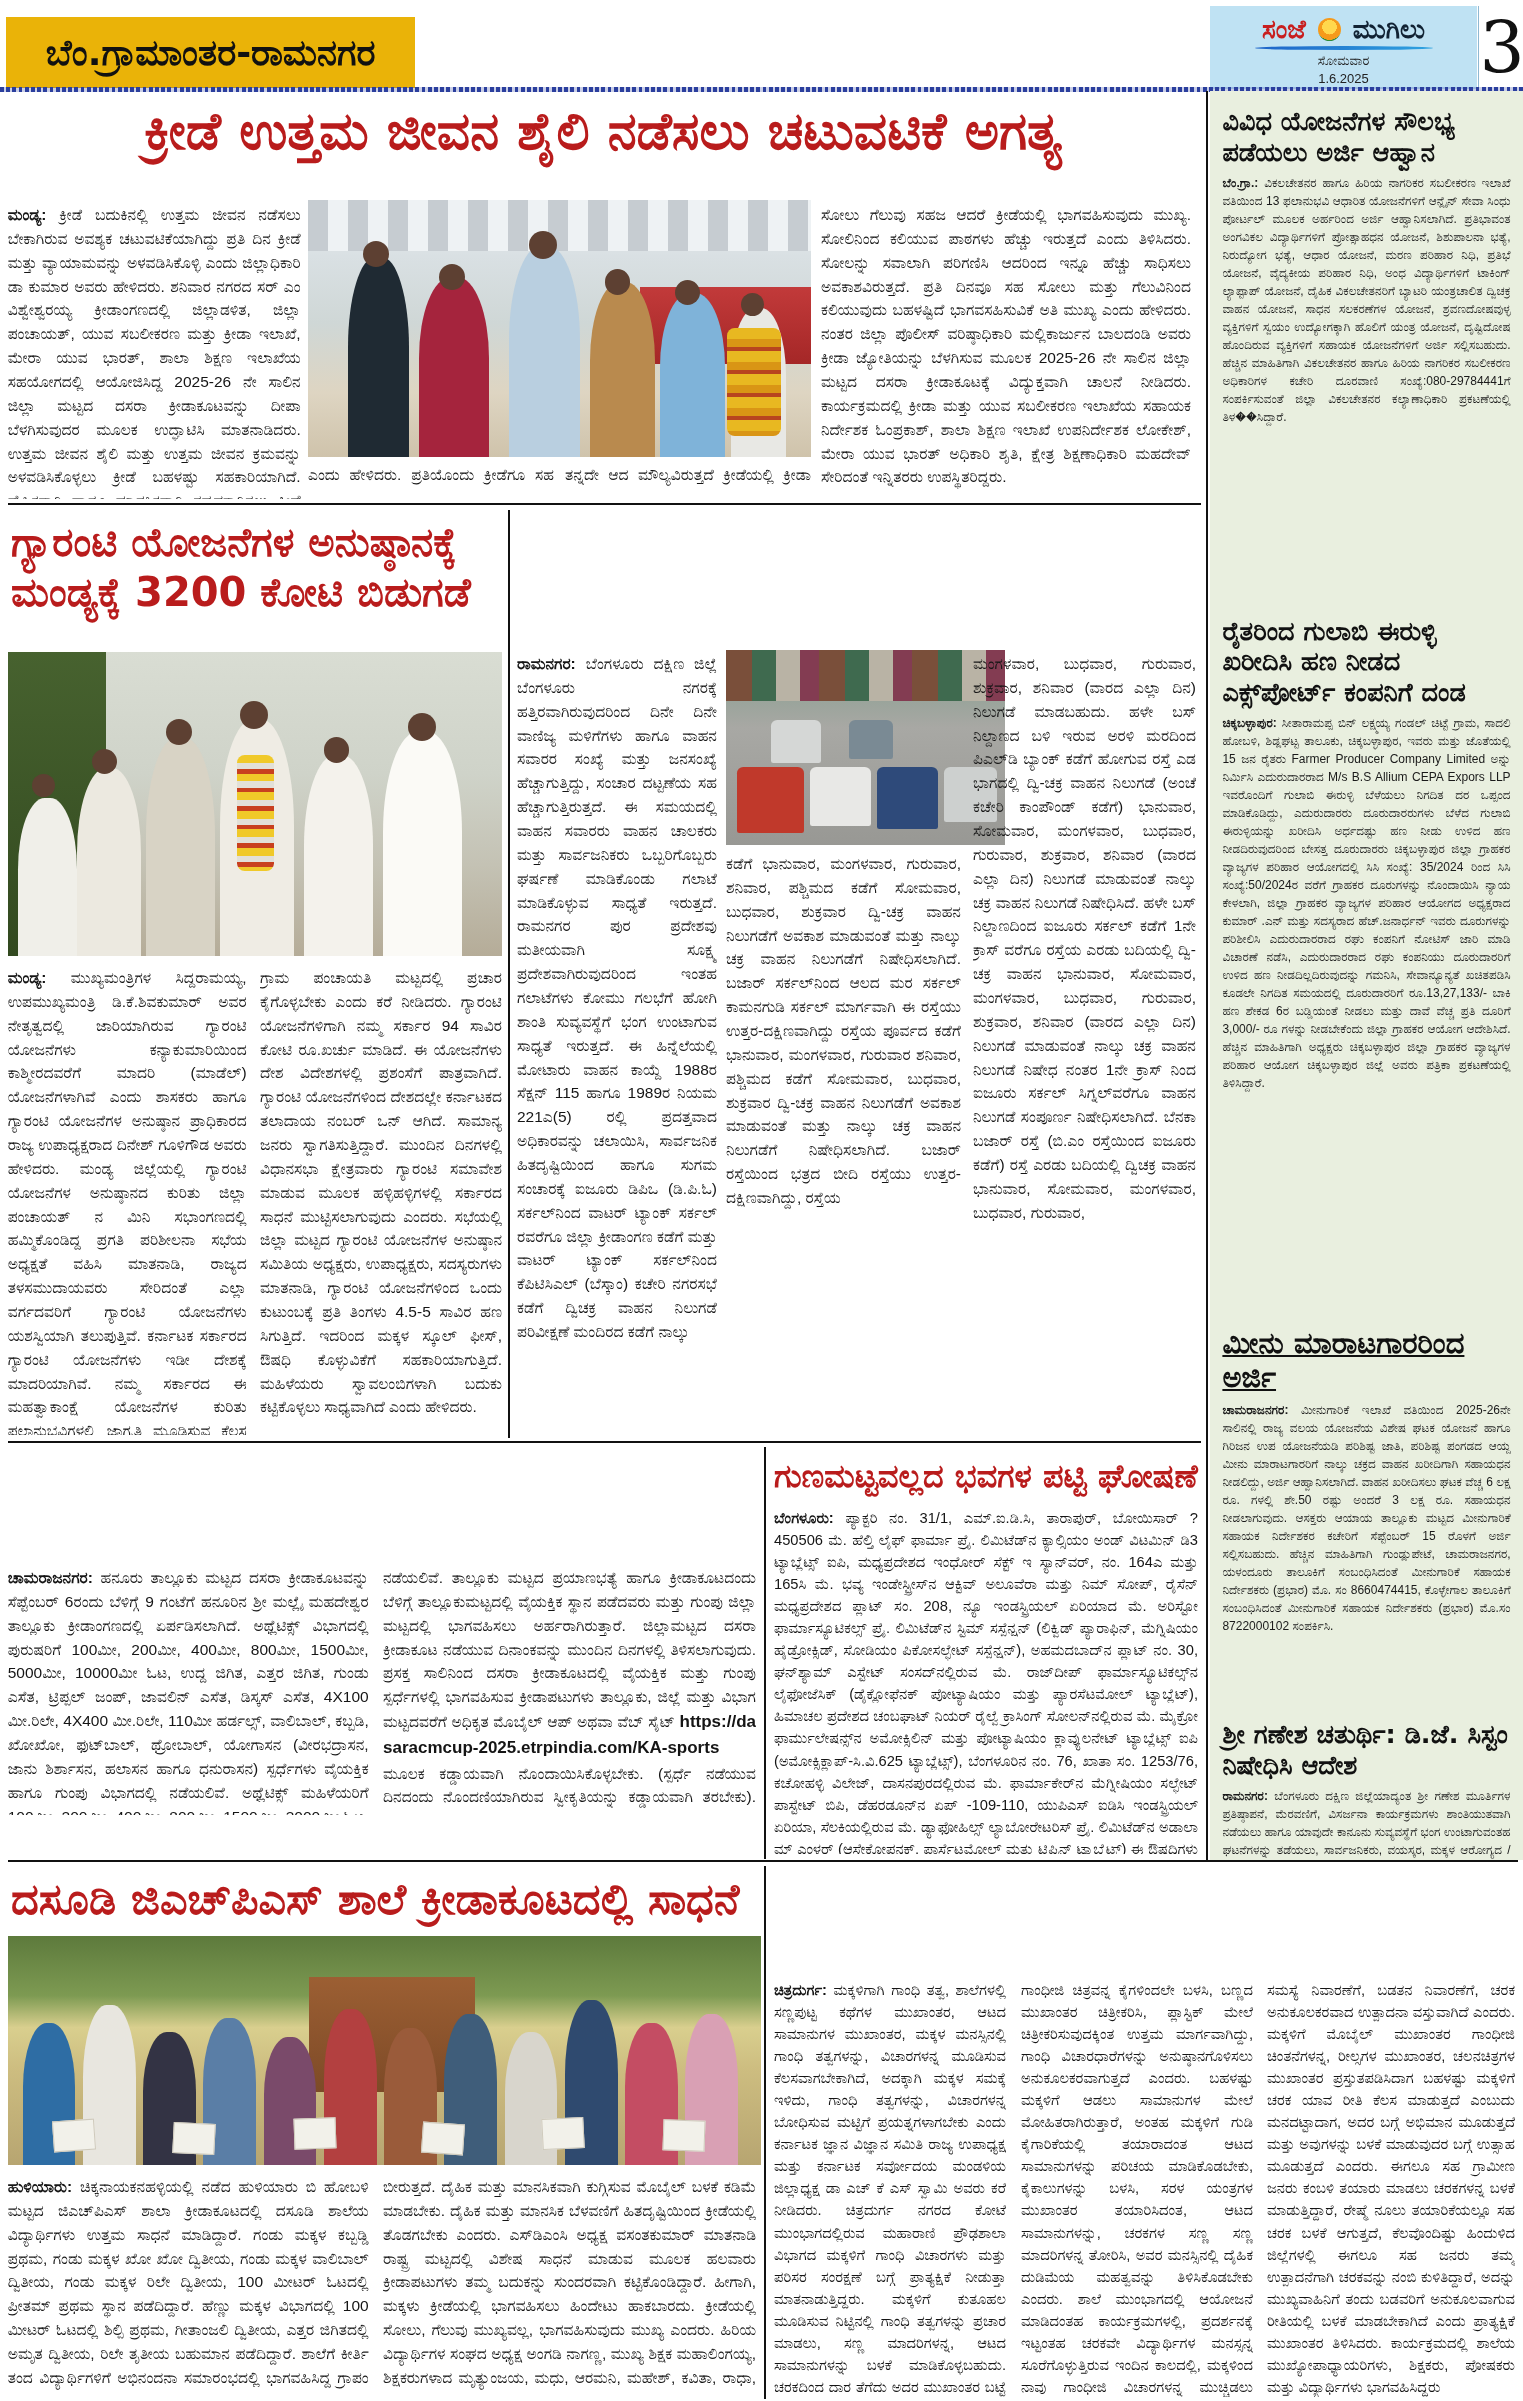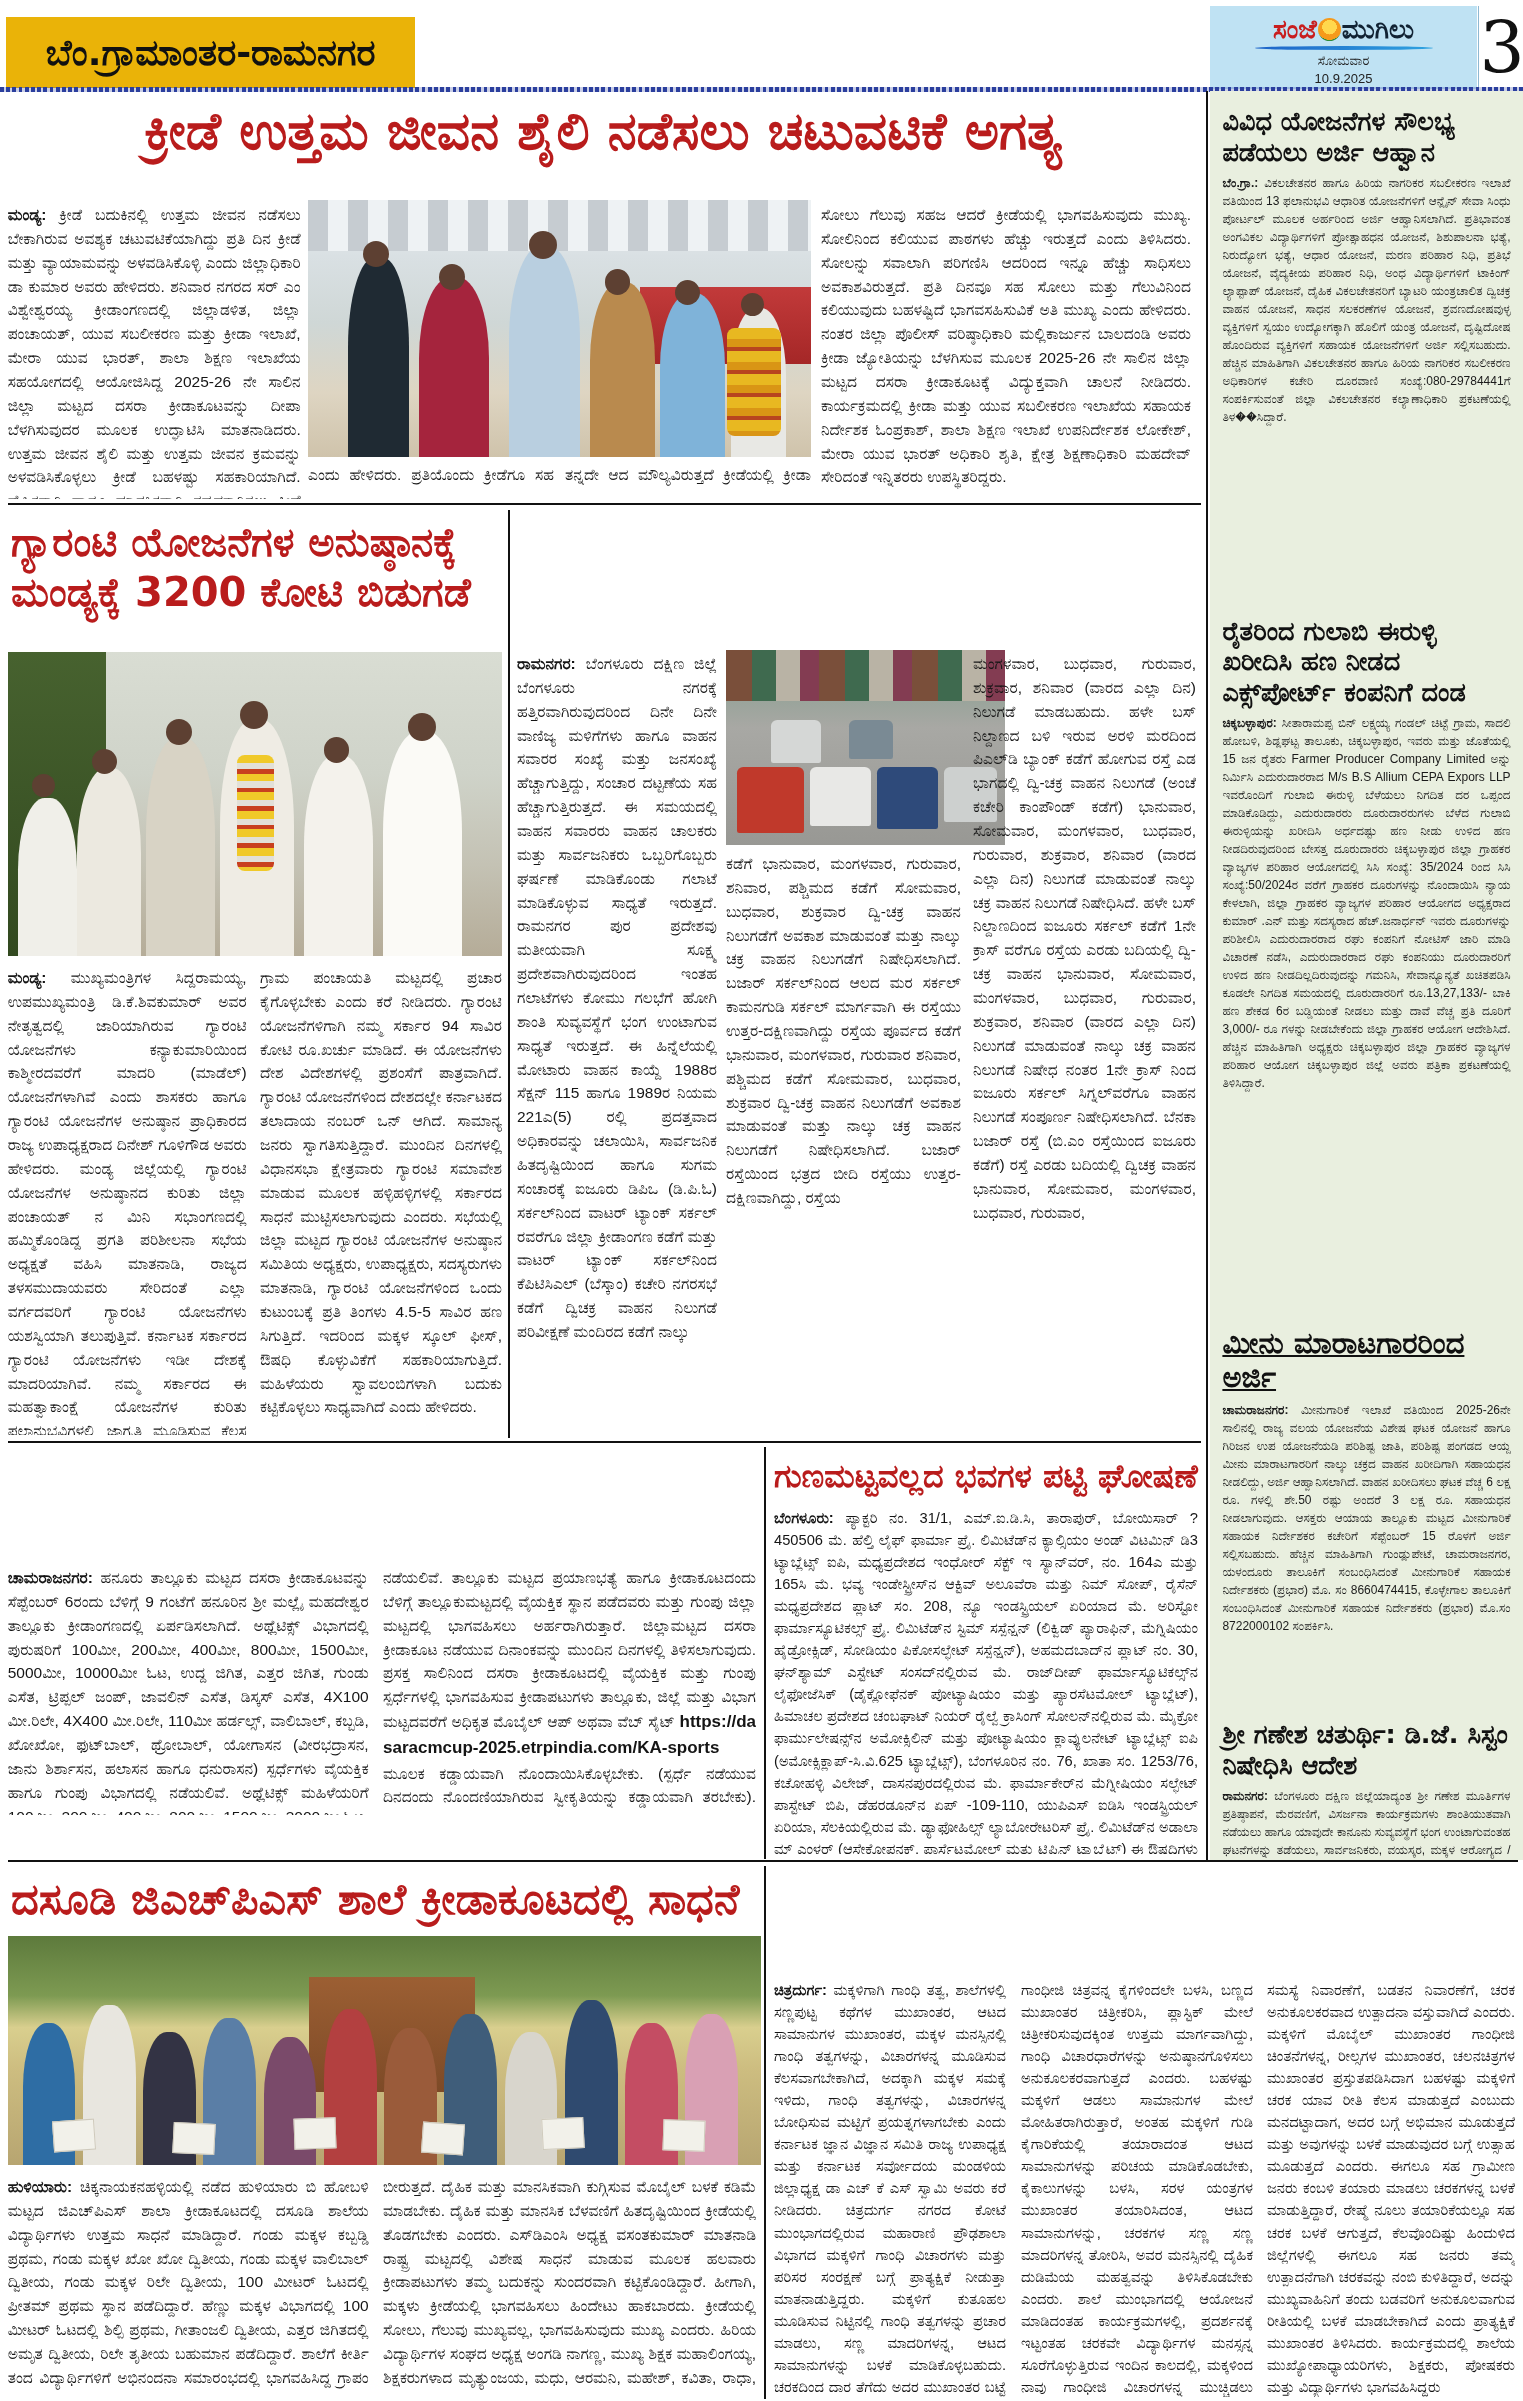--- a/index.html
+++ b/index.html
@@ -4,21 +4,21 @@
 <style>
   html,body{margin:0;padding:0;background:#ffffff;}
   .page{position:relative;width:1523px;height:2401px;background:#fff;overflow:hidden;
         font-family:"Liberation Sans", sans-serif;color:#1a1a1a;}
   
   .edition-box{position:absolute;left:6.2px;top:17px;width:409px;height:71px;background:#eab308;
     display:flex;align-items:center;justify-content:center;font-family:"DejaVu Sans",sans-serif;
     font-weight:bold;font-size:36px;color:#111;}
   .masthead{position:absolute;left:1210px;top:6.2px;width:267px;height:83px;background:#bfe2f3;
     text-align:center;overflow:hidden;}
-  .mh-row{margin-top:7.7px;display:flex;align-items:center;justify-content:center;gap:1px;}
+  .mh-row{margin-top:7.7px;display:flex;align-items:center;justify-content:center;gap:12px;}
   .mh-red{font-family:"DejaVu Sans",sans-serif;font-weight:bold;font-size:26px;color:#c81e1e;}
   .mh-dark{font-family:"DejaVu Sans",sans-serif;font-weight:bold;font-size:26px;color:#123;}
   .sun{width:23px;height:23px;border-radius:50%;display:inline-block;position:relative;
     background:radial-gradient(circle at 50% 40%, #ffd84d 0 40%, #f59a1b 41% 70%, #2e8b3a 71% 100%);}
   .mh-swoosh{width:178px;height:3.9px;margin:1.5px auto 0;border-radius:50%;
     background:linear-gradient(90deg,#1c63c8,#2fa3e0);}
   .mh-day{font-size:13px;margin-top:3.1px;color:#222;}
   .mh-date{font-size:13px;margin-top:1.5px;color:#222;}
   .pagenum{position:absolute;left:1478px;top:6.2px;width:46px;height:83px;background:#fff;
     border-left:1.5px solid #8fb9d2;display:flex;align-items:center;justify-content:center;
@@ -69,21 +69,21 @@
   <div class="edition-box">ಬೆಂ.ಗ್ರಾಮಾಂತರ-ರಾಮನಗರ</div>
 
   <div class="masthead">
     <div class="mh-row">
       <span class="mh-red">ಸಂಜೆ</span>
       <span class="sun"></span>
       <span class="mh-dark">ಮುಗಿಲು</span>
     </div>
     <div class="mh-swoosh"></div>
     <div class="mh-day">ಸೋಮವಾರ</div>
-    <div class="mh-date">10.9.2025</div>
+    <div class="mh-date">1.6.2025</div>
   </div>
 
   <div class="pagenum">3</div>
   <div class="header-rule"></div>
 
   <div class="vrule" style="left:1206px;top:91px;width:1.5px;height:1769px;"></div>
   <div class="green-col">
 
     <div>
       <div class="gc-head">ವಿವಿಧ ಯೋಜನೆಗಳ ಸೌಲಭ್ಯ ಪಡೆಯಲು ಅರ್ಜಿ ಆಹ್ವಾನ</div>

